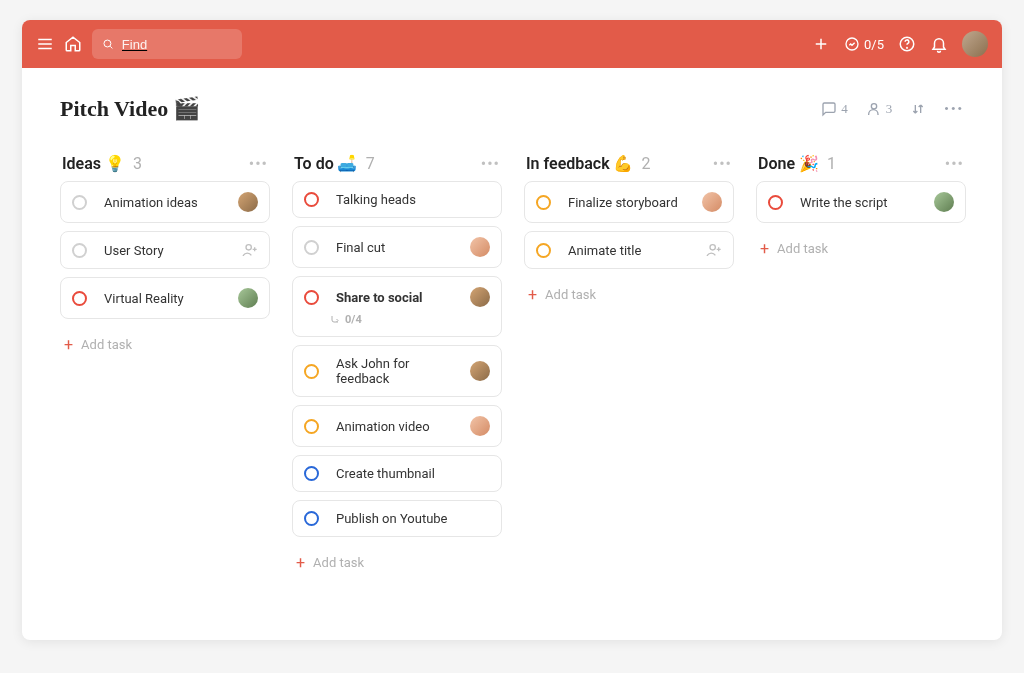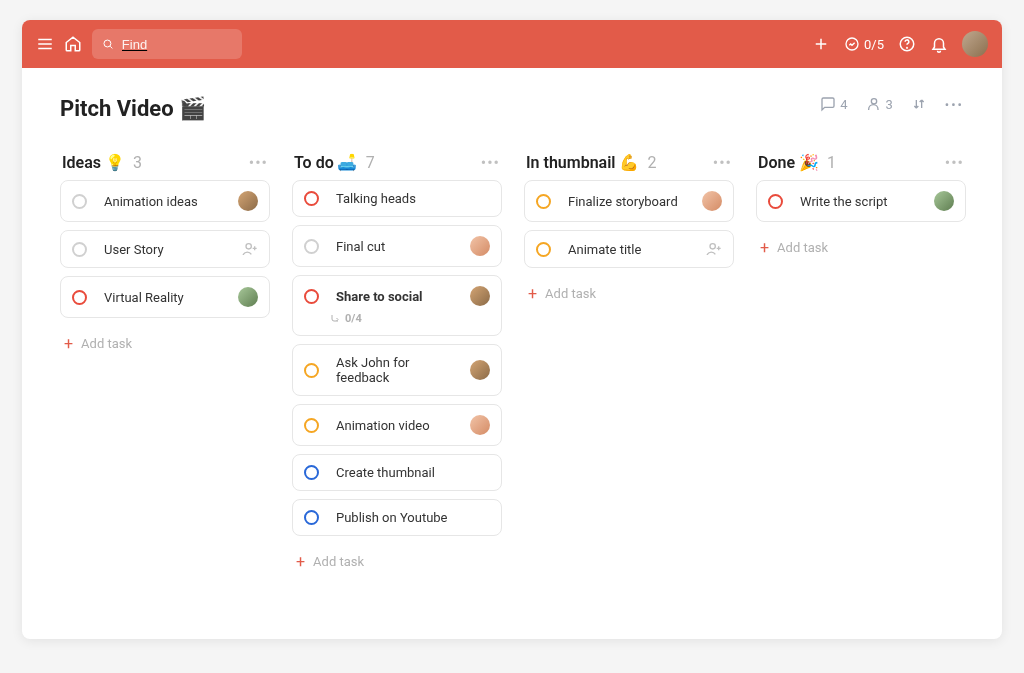--- a/index.html
+++ b/index.html
@@ -59,22 +59,23 @@
 .avatar {
   width: 26px;
   height: 26px;
   border-radius: 50%;
   background: linear-gradient(135deg,#c0a88f,#8b6f4e);
   display: inline-block;
   flex-shrink: 0;
 }
 .project-header {
   display: flex;
-  align-items: flex-start;
+  align-items: center;
   padding: 28px 38px 8px 38px;
+  font-family: Liberation Serif, serif;
 }
 .project-title {
   font-size: 22px;
   font-weight: 700;
   color: #222;
 }
 .header-actions {
   margin-left: auto;
   display: flex;
   align-items: center;
@@ -323,21 +324,21 @@
         <span class="card-text">Publish on Youtube</span>
       </div>
       <div class="add-task">
         <span class="plus">+</span>
         <span>Add task</span>
       </div>
     </div>
 
     <div class="column">
       <div class="column-header">
-        <span class="column-title">In thumbnail 💪</span>
+        <span class="column-title">In feedback 💪</span>
         <span class="column-count">2</span>
         <span class="column-menu">•••</span>
       </div>
       <div class="card">
         <span class="status-circle status-orange"></span>
         <span class="card-text">Finalize storyboard</span>
         <span class="mini-avatar av-3"></span>
       </div>
       <div class="card">
         <span class="status-circle status-orange"></span>

